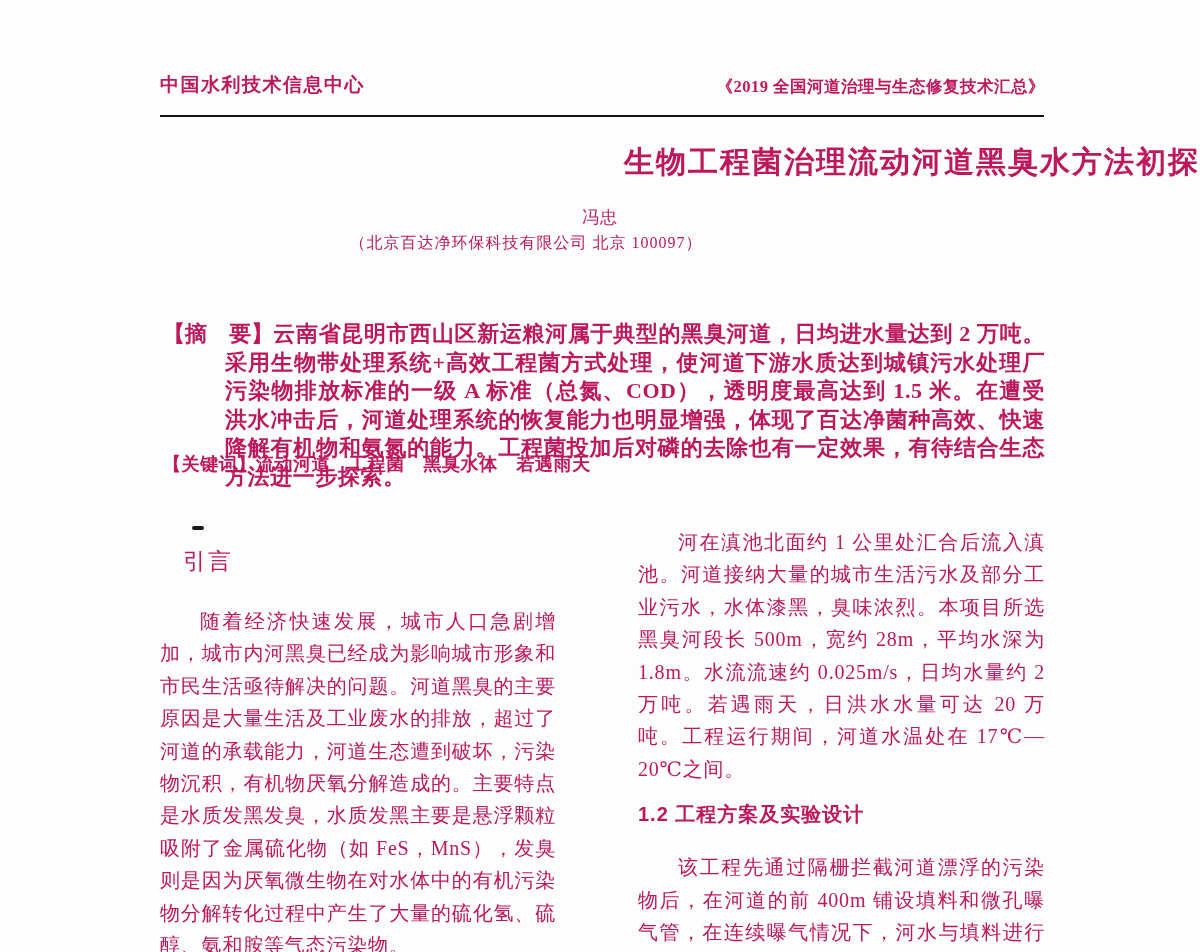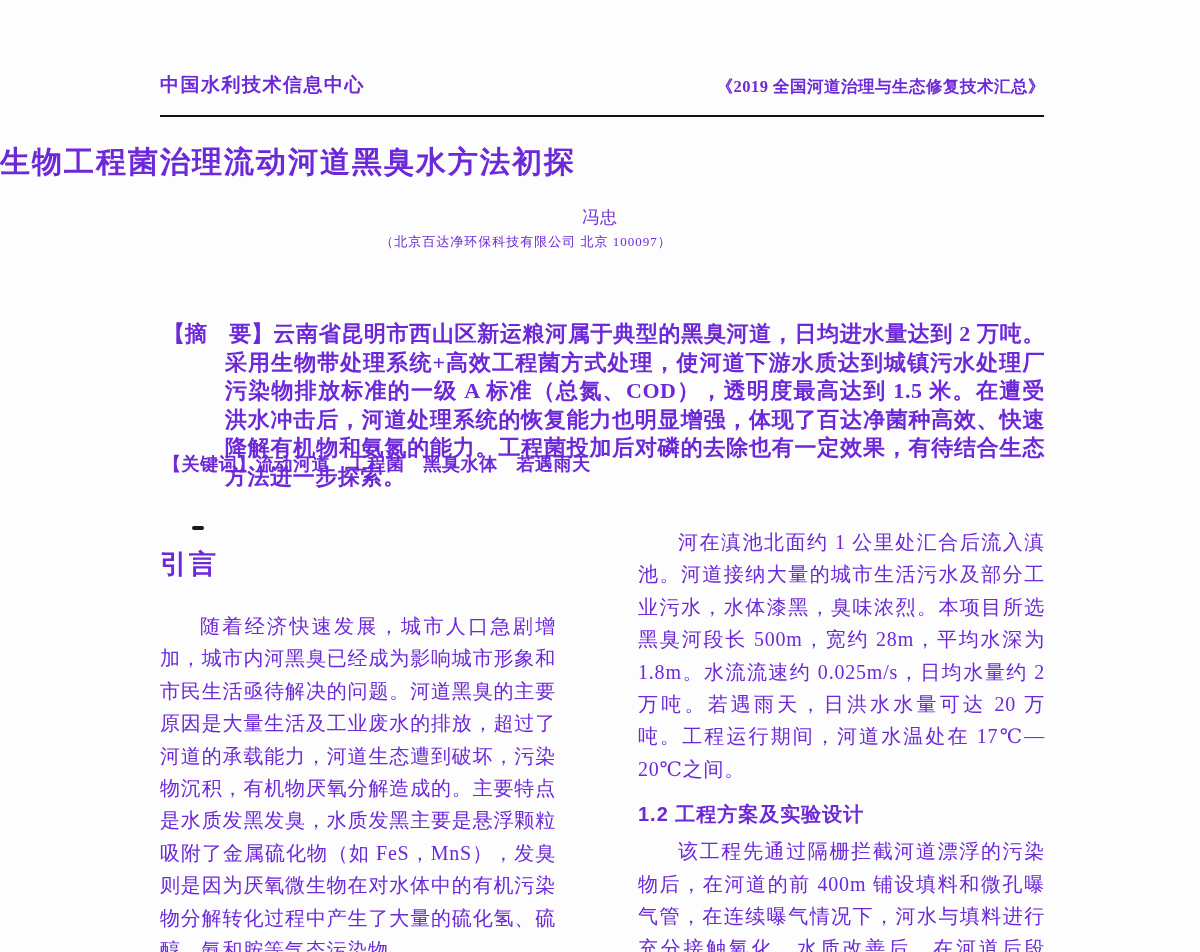--- a/index.html
+++ b/index.html
@@ -3,51 +3,51 @@
 <meta charset="utf-8">
 <style>
   * { margin: 0; padding: 0; box-sizing: border-box; }
   html, body { background: #e9e9e9; }
   .page {
     position: relative;
     width: 1200px;
     height: 952px;
     margin: 0 auto;
     background: #fdfdfd;
-    color: #6d28d9;
+    color: #be185d;
     overflow: hidden;
     font-family: "Liberation Serif", "DejaVu Serif", serif;
   }
   
   .running-header {
     position: absolute;
     top: 72px; left: 160px; width: 885px;
     display: flex; justify-content: space-between; align-items: flex-end;
   }
   .rh-left  { font-size: 19px; font-weight: bold; letter-spacing: 1.5px;
               font-family: "Liberation Sans", "DejaVu Sans", sans-serif; }
   .rh-right { font-size: 16.5px; font-weight: bold; letter-spacing: 0.5px; }
   .header-rule {
     position: absolute; top: 115px; left: 160px; width: 884px; height: 2px;
     background: #121212; border: none;
   }
   
   .paper-title {
     position: absolute; top: 142px; left: 0; width: 1200px;
-    text-align: left;
+    text-align: right;
     font-size: 30px; font-weight: bold; letter-spacing: 2px;
     font-family: "Liberation Sans", "DejaVu Sans", sans-serif;
   }
   .author {
     position: absolute; top: 206px; left: 0; width: 1200px;
     text-align: center; font-size: 17px; letter-spacing: 1px;
   }
   .affiliation {
     position: absolute; top: 233px; left: 0; width: 1052px;
-    text-align: center; font-size: 13px; letter-spacing: 1px;
+    text-align: center; font-size: 16px; letter-spacing: 1px;
   }
   
   .abstract {
     position: absolute; top: 320px; left: 163px; width: 882px;
     font-size: 22px; line-height: 28.5px; font-weight: bold;
     letter-spacing: 0.6px;
     text-align: justify;
     padding-left: 62px; text-indent: -62px;
   }
   .abstract .blk-label { letter-spacing: 0; }
@@ -61,31 +61,32 @@
     display: flex;
   }
   .col-left  { width: 396px; }
   .col-right { width: 407px; margin-left: 82px; }
   .stray-mark {
     width: 12px; height: 4px; background: #1a1a1a;
     margin: 8px 0 0 32px; border-radius: 2px;
   }
   .sec-heading-lg {
     margin-top: 16px;
-    font-size: 27px; font-weight: bold; letter-spacing: 2px;
+    font-size: 23px; font-weight: normal; letter-spacing: 2px;
     font-family: "Liberation Sans", "DejaVu Sans", sans-serif;
+    margin-left: 23px;
   }
   .body-par {
     font-size: 20px; line-height: 32.4px; letter-spacing: 0.8px;
     text-align: justify; text-indent: 2em;
   }
   .col-left .body-par { margin-top: 28px; }
   .col-right .body-par-first { padding-top: 8px; }
   .sec-heading-sm {
-    margin: 16px 0 7px 0;
+    margin: 16px 0 23px 0;
     font-size: 20px; font-weight: bold; letter-spacing: 1px;
     font-family: "Liberation Sans", "DejaVu Sans", sans-serif;
   }
 </style>
 </head>
 <body>
 
 <div class="page">
 
   <div class="running-header">

